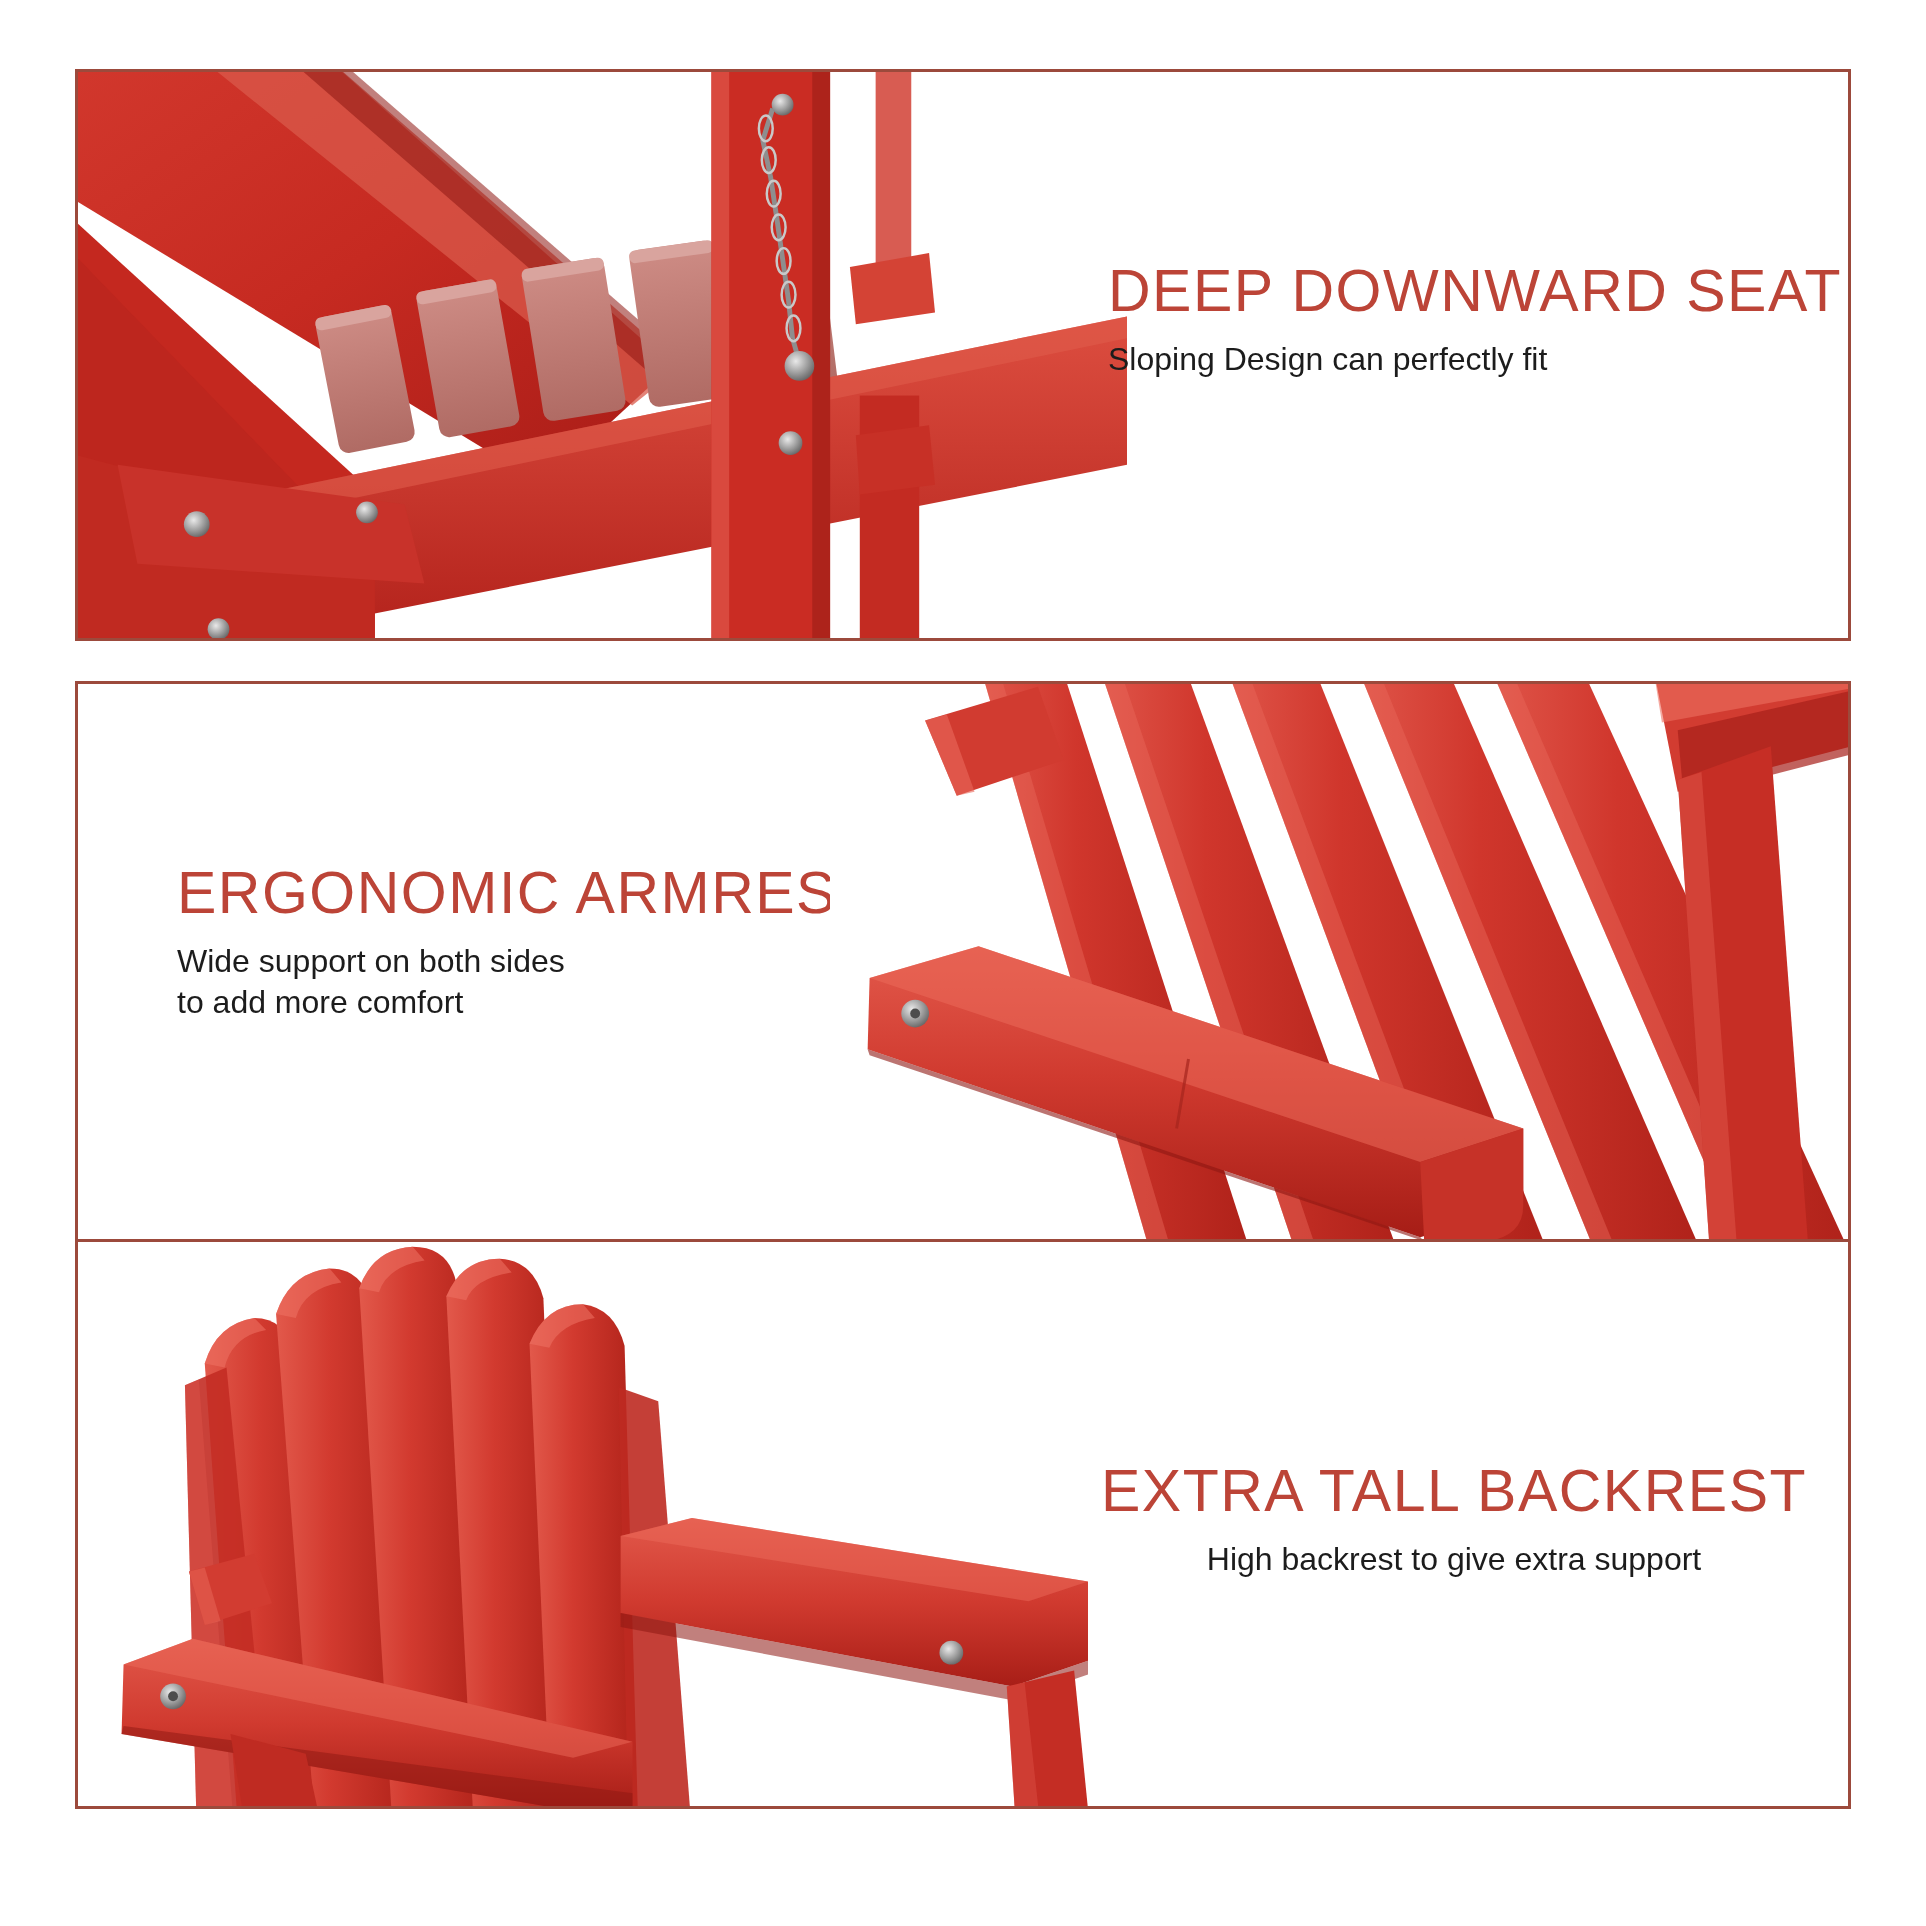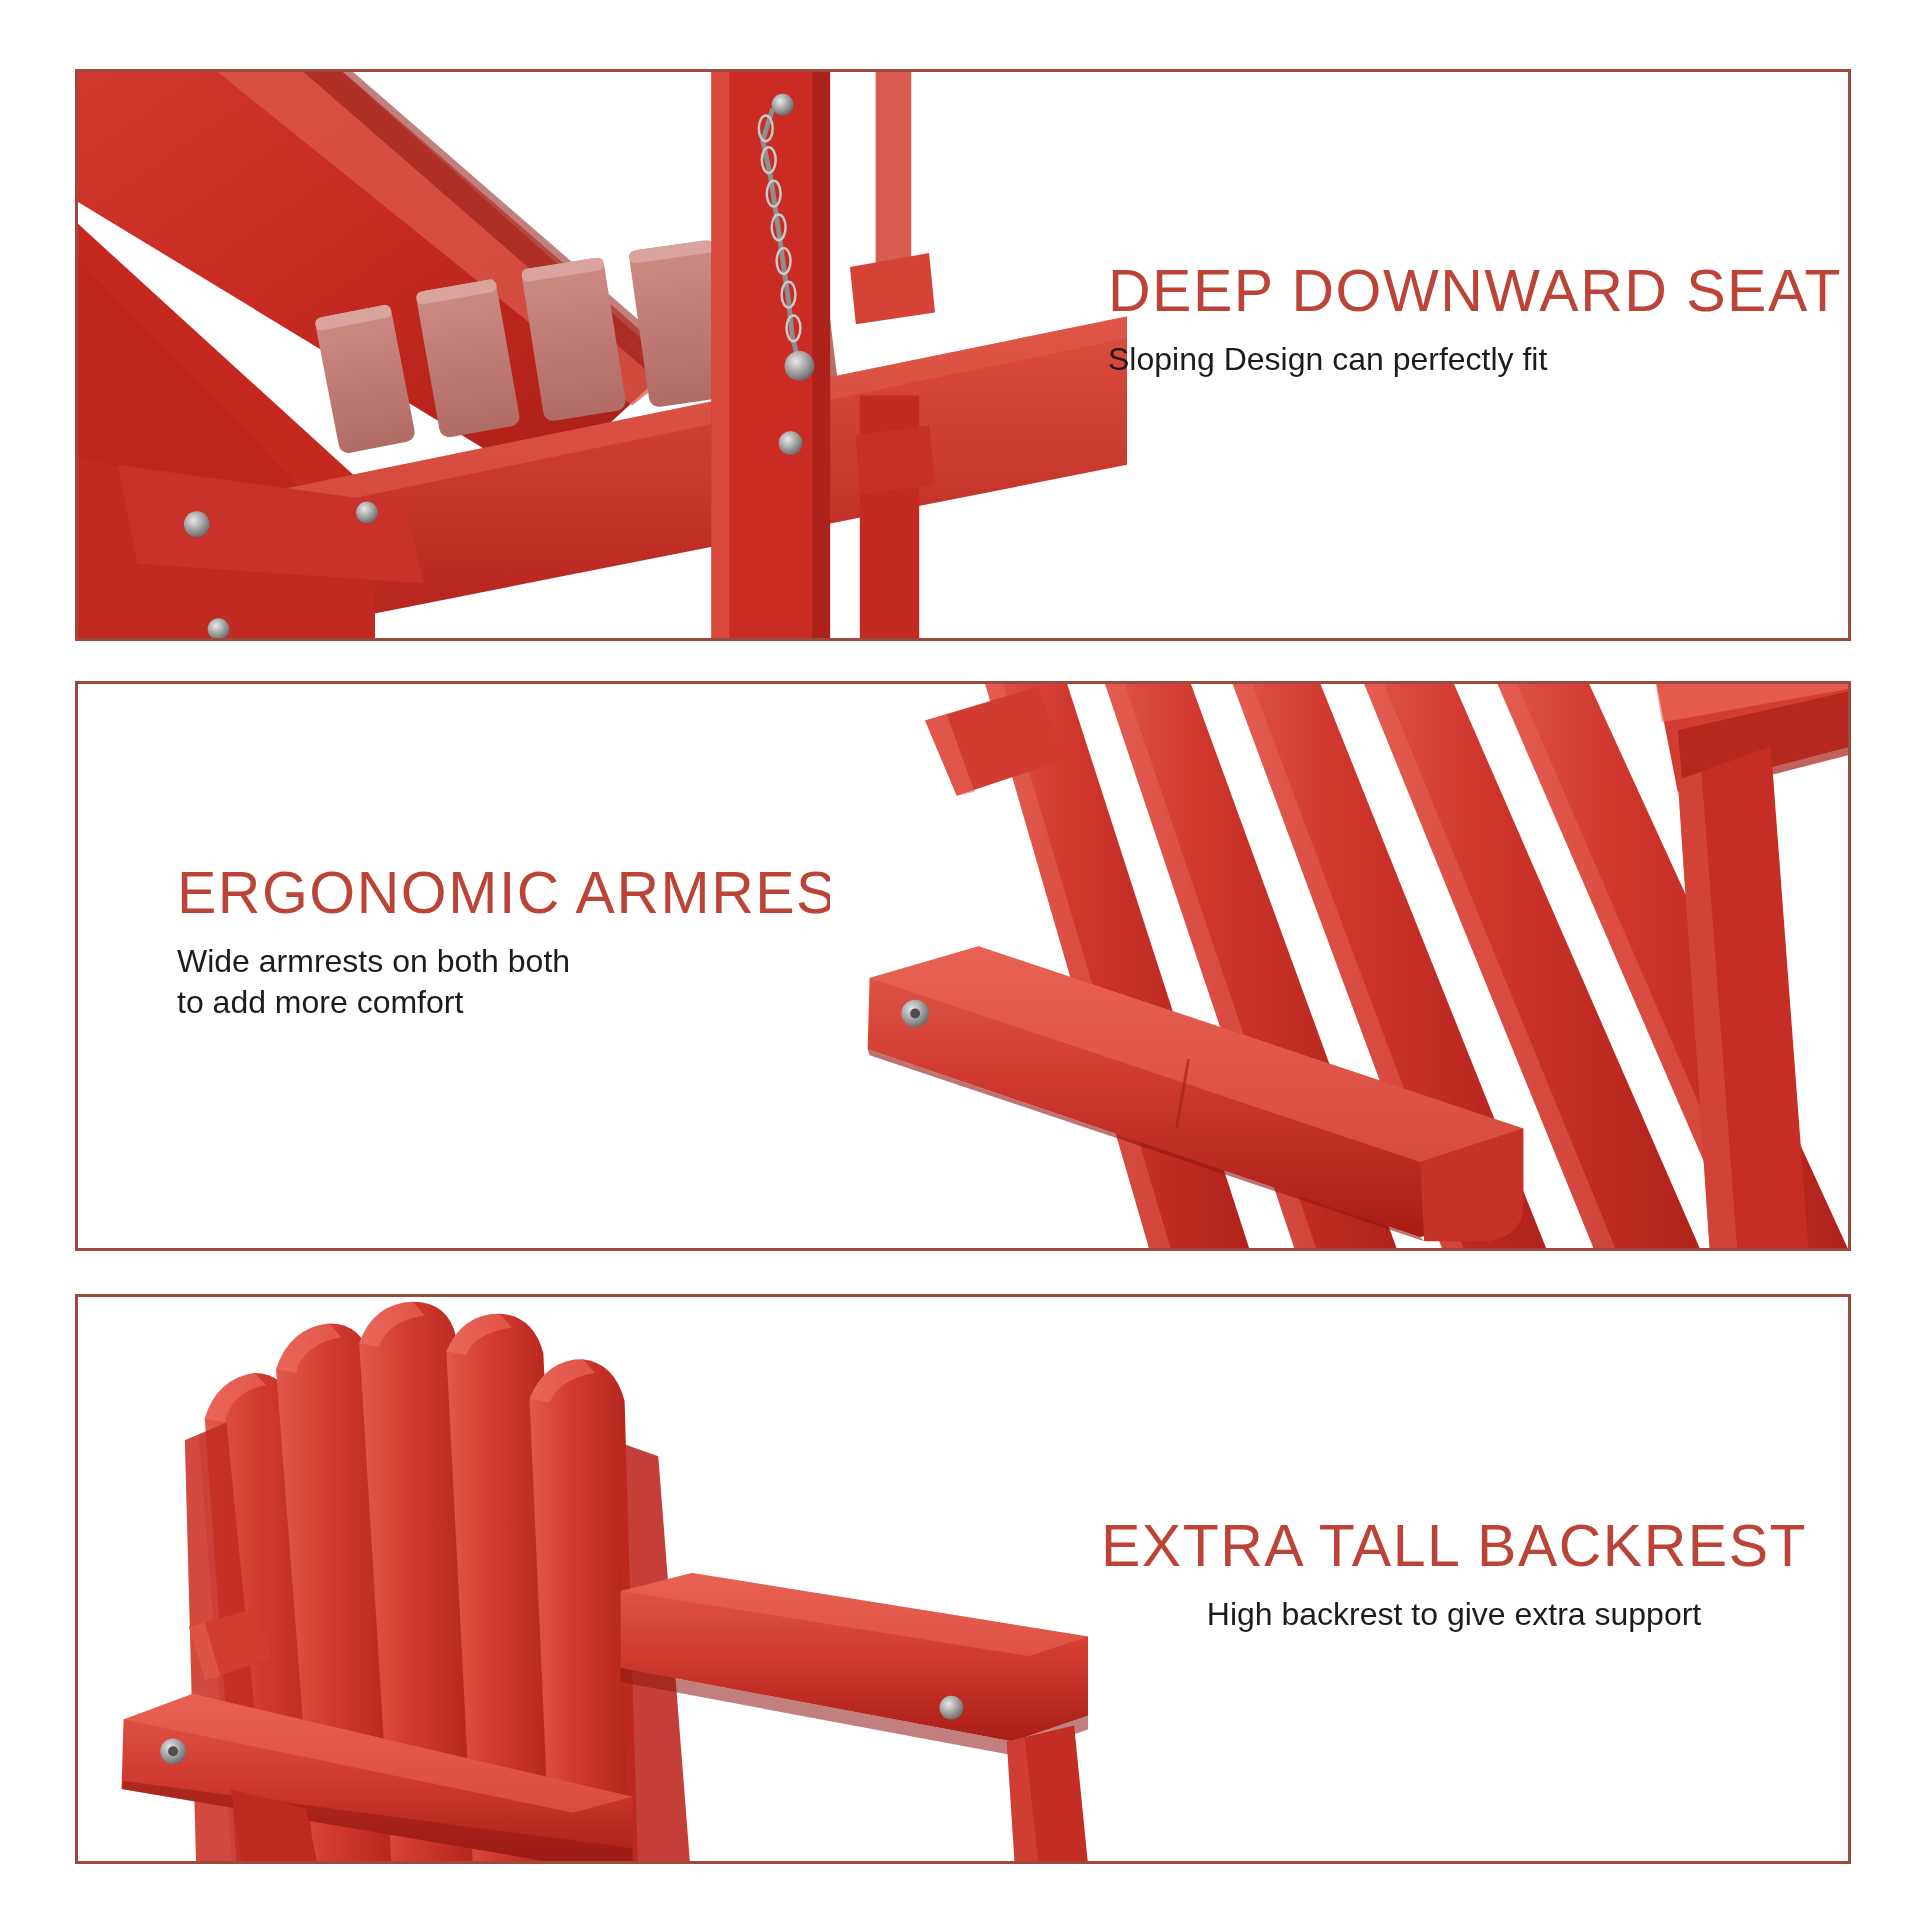--- a/index.html
+++ b/index.html
@@ -18,21 +18,21 @@
   
   .panel{
     position:absolute;
     background:#ffffff;
     box-sizing:border-box;
     border:3px solid #9C4A3C;
     overflow:hidden;
   }
   #panel-1{ left:75px;  top:69px;   width:1776px; height:572px; }
   #panel-2{ left:75px;  top:681px;  width:1776px; height:570px; }
-  #panel-3{ left:75px;  top:1294px; width:1776px; height:570px;padding-left:44px; }
+  #panel-3{ left:75px;  top:1239px; width:1776px; height:570px;padding-left:44px; }
 
   
   .textblock{ position:absolute; }
   .heading{
     color:#BC4437;
     font-size:59px;
     font-weight:400;
     letter-spacing:1.5px;
     line-height:1.06;
     white-space:nowrap;
@@ -167,21 +167,21 @@
     <div class="textblock" id="text-1">
       <h2 class="heading">DEEP DOWNWARD SEAT</h2>
       <p class="subline">Sloping Design can perfectly fit</p>
     </div>
   </div>
 
   <div class="panel" id="panel-2">
 
     <div class="textblock" id="text-2">
       <h2 class="heading">ERGONOMIC ARMREST</h2>
-      <p class="subline">Wide armrests on both both</p>
+      <p class="subline">Wide support on both sides</p>
       <p class="subline">to add more comfort</p>
     </div>
 
     <div class="imgwrap" id="img-2">
       <svg viewBox="0 0 1034 576" preserveAspectRatio="xMidYMid slice">
         <defs>
           <linearGradient id="p2slat" x1="0" y1="0" x2="1" y2="0">
             <stop offset="0" stop-color="#E0564A"></stop>
             <stop offset="0.35" stop-color="#D0362C"></stop>
             <stop offset="1" stop-color="#AE2119"></stop>

